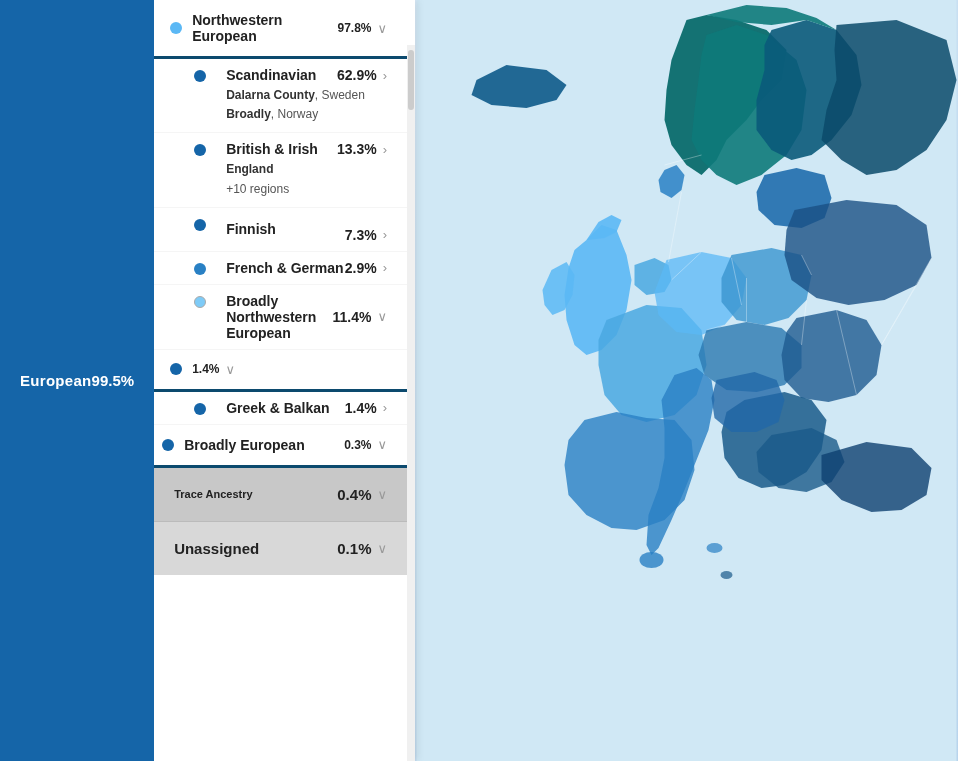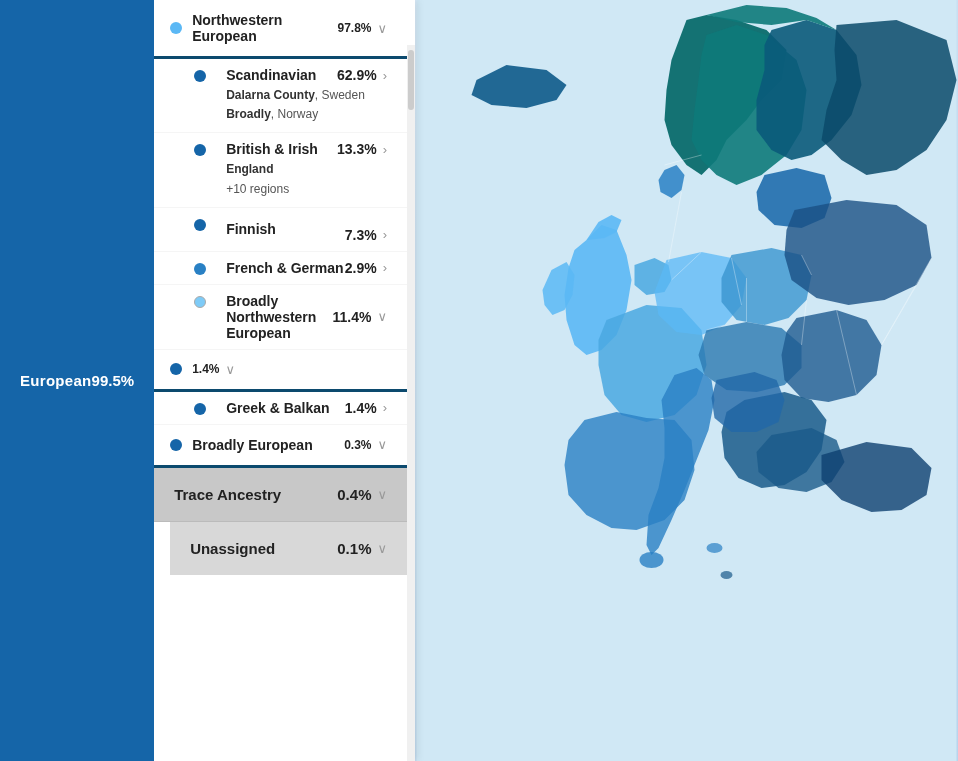--- a/index.html
+++ b/index.html
@@ -182,50 +182,49 @@
       font-size: 12px;
     }
 
     
     .level1-sub {
       padding-left: 16px;
     }
 
     
     .broadly-european {
-      padding-left: 16px;
+      padding-left: 8px;
     }
 
     
     .trace-row {
       background: #c8c8c8;
       display: flex;
       align-items: center;
       padding: 18px 20px;
       border-bottom: 1px solid #bbb;
       cursor: pointer;
     }
     .trace-row .item-label {
-      font-size: 15px;
+      font-size: 11px;
       font-weight: 600;
       color: #222;
     }
     .trace-row .item-pct {
       font-size: 15px;
       font-weight: 600;
     }
 
     
     .unassigned-row {
       background: #d8d8d8;
       display: flex;
       align-items: center;
       padding: 18px 20px;
       cursor: pointer;
-      margin-left: 16px;
     }
     .unassigned-row .item-label {
       font-size: 15px;
       font-weight: 600;
       color: #222;
     }
     .unassigned-row .item-pct {
       font-size: 15px;
       font-weight: 600;
     }

